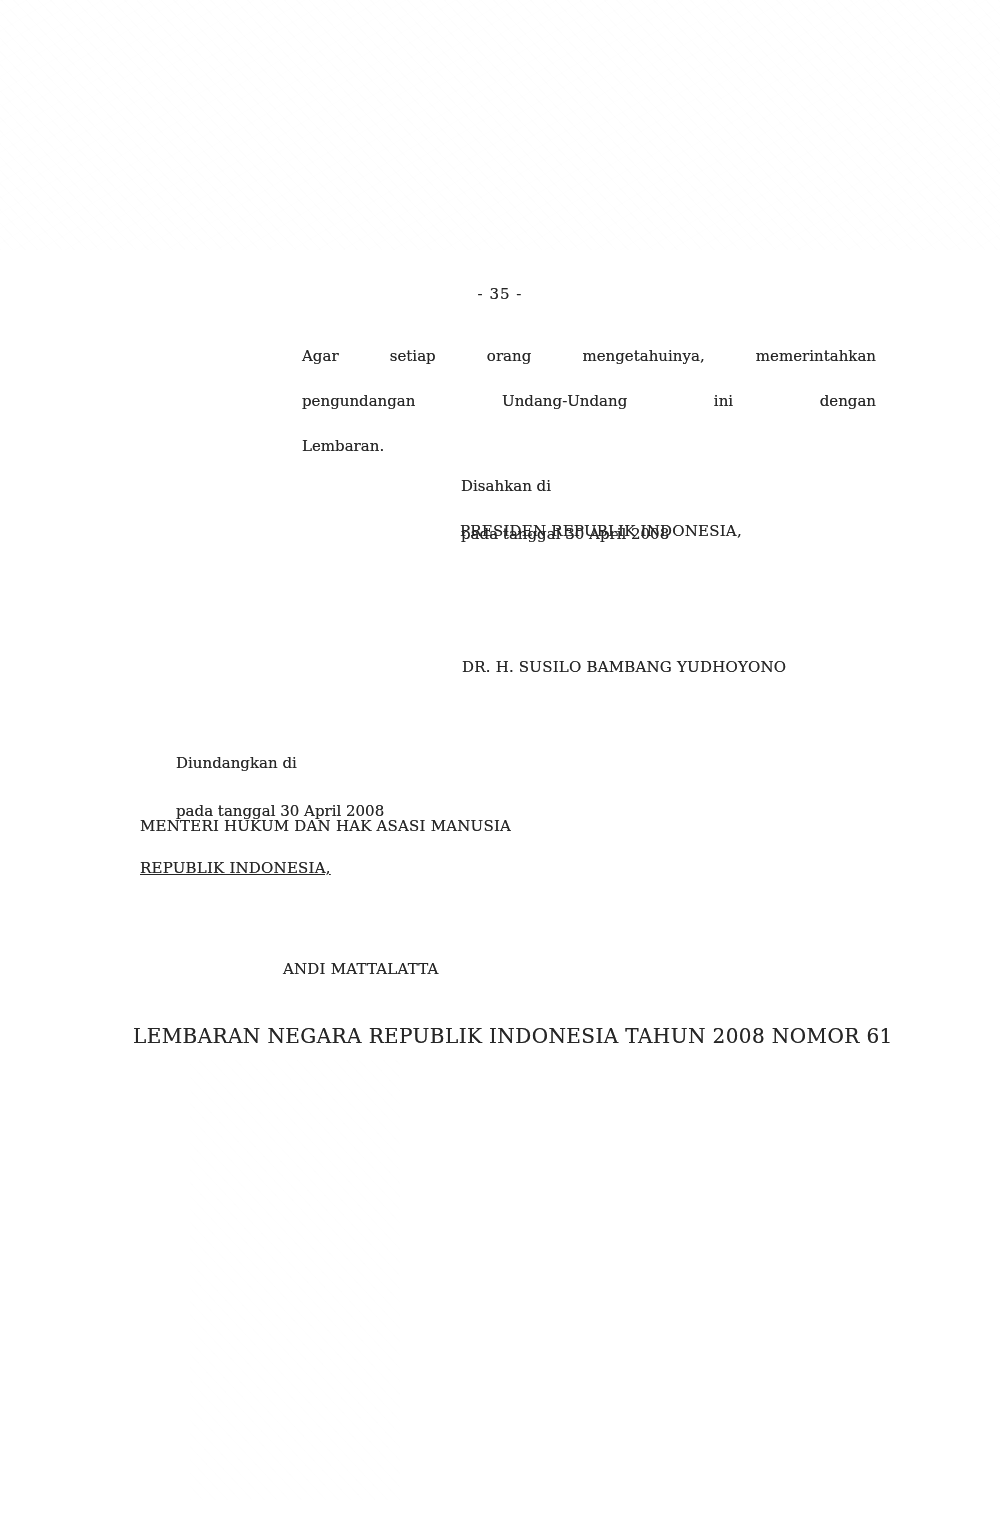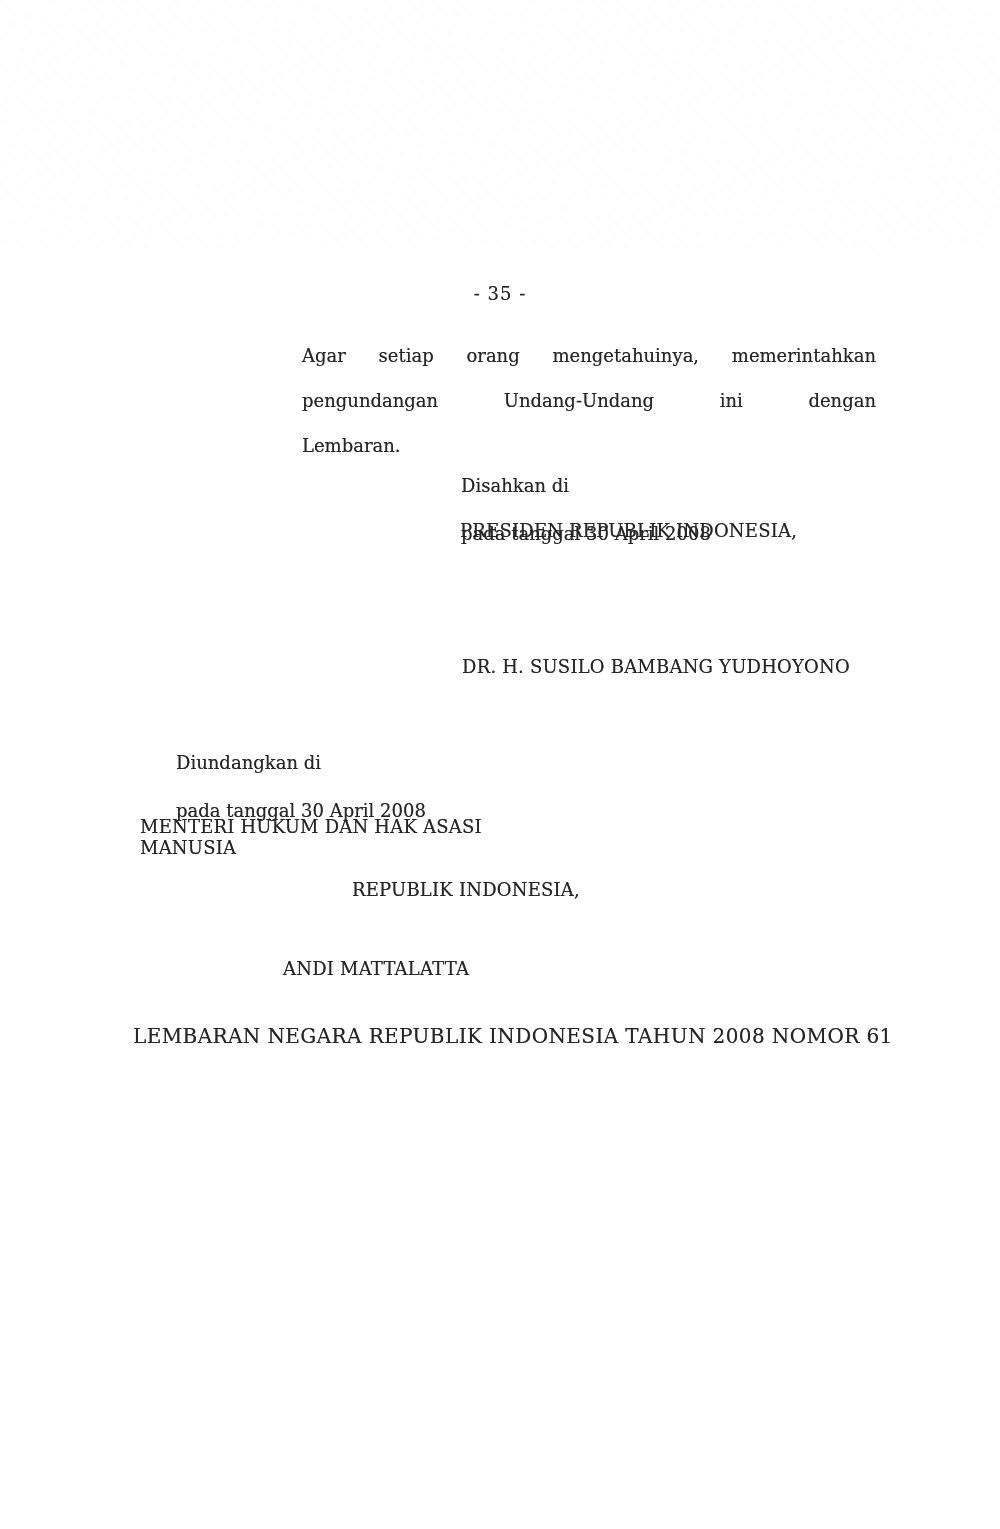--- a/index.html
+++ b/index.html
@@ -11,21 +11,21 @@
     position: relative;
     width: 1000px;
     height: 1529px;
     background: #ffffff;
     overflow: hidden;
     font-family: "DejaVu Serif", "Liberation Serif", serif;
     color: #262626;
   }
   .txt {
     position: absolute;
-    font-size: 18px;
+    font-size: 15px;
     line-height: 24px;
     color: #262626;
     text-shadow: 0 0 0.6px rgba(45,45,45,0.65);
     white-space: pre-line;
   }
   
   .noise {
     position: absolute;
     pointer-events: none;
     opacity: 0.05;
@@ -73,21 +73,22 @@
     margin-left: 36px;
   }
   .promulgate-office {
     left: 140px;
     top: 795px;
     width: 440px;
     line-height: 21px;
     letter-spacing: 0.2px;
   }
   .promulgate-office .centered {
-    text-align: right;
+    text-align: left;
+    text-decoration: underline;
   }
   .promulgate-signatory {
     left: 283px;
     top: 957px;
     letter-spacing: 0.2px;
   }
   .gazette-note {
     left: 133px;
     top: 1024px;
     font-size: 20px;

